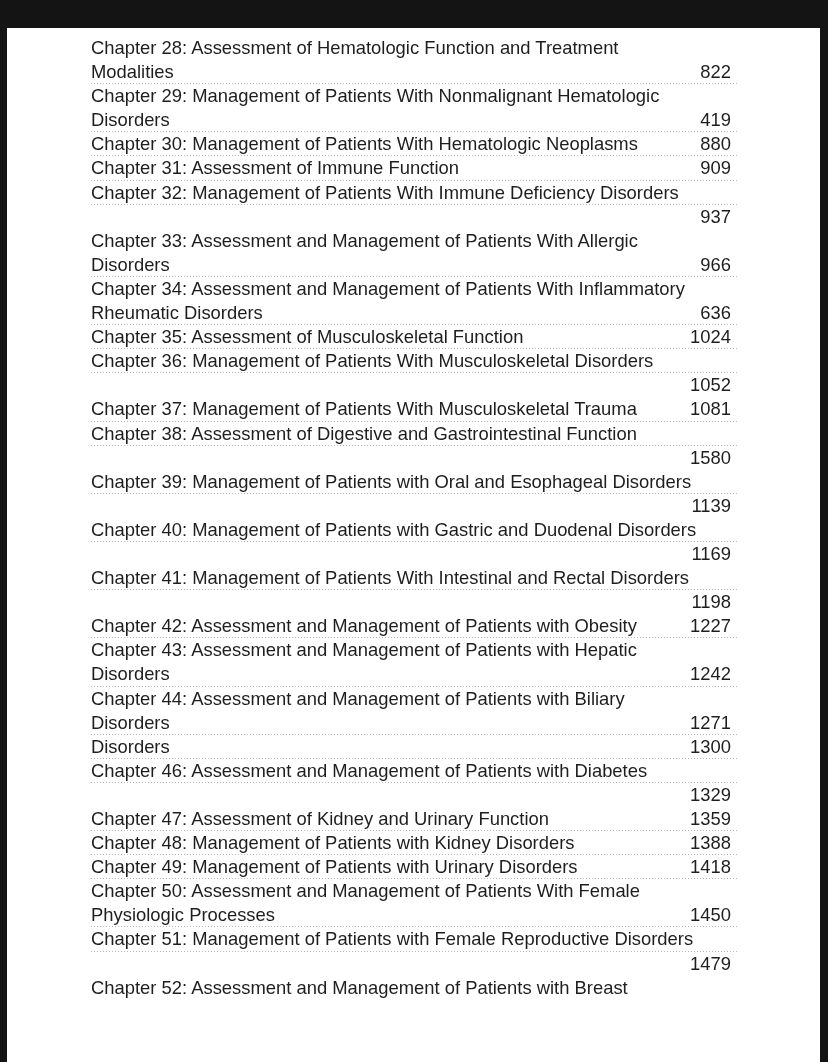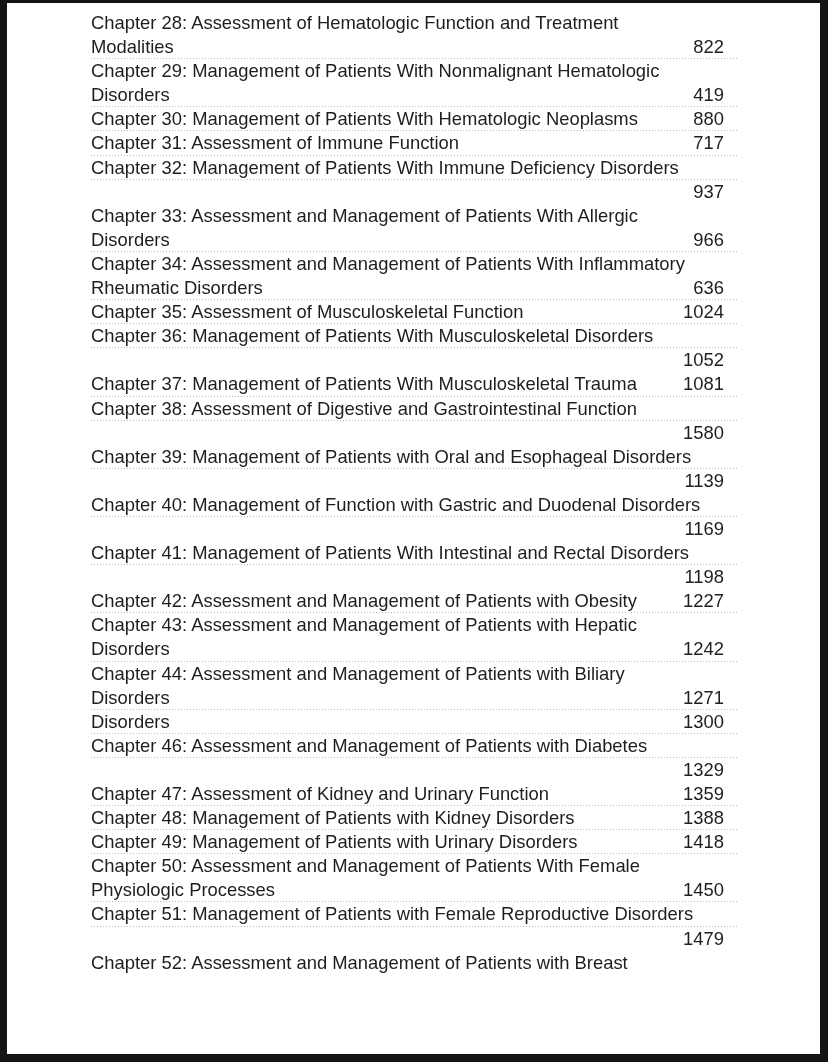--- a/index.html
+++ b/index.html
@@ -10,20 +10,21 @@
     width: 828px;
     height: 1062px;
     background: #141414;
     position: relative;
     font-family: "Liberation Sans", sans-serif;
     overflow: hidden;
   }
   .viewer-frame {
     position: absolute;
     inset: 0;
+    margin-top: 25px;
   }
   .doc-page {
     position: absolute;
     left: 7px;
     top: 3px;
     width: 813px;
     height: 1051px;
     background: #ffffff;
   }
   .toc {
@@ -41,37 +42,37 @@
     white-space: nowrap;
   }
   .line.dotted {
     background-image: linear-gradient(to right, #b9b9b9 1px, transparent 1px);
     background-size: 3px 1px;
     background-repeat: repeat-x;
     background-position: 0 bottom;
   }
   .pg {
     position: absolute;
-    right: 15px;
+    right: 8px;
     top: 0;
     text-align: right;
   }
 </style>
 </head>
 <body>
 
 <div class="viewer-frame">
   <div class="doc-page">
     <div class="toc" id="toc">
         <div class="line"><span class="title">Chapter 28: Assessment of Hematologic Function and Treatment</span></div>
         <div class="line dotted"><span class="title">Modalities</span><span class="pg">822</span></div>
         <div class="line"><span class="title">Chapter 29: Management of Patients With Nonmalignant Hematologic</span></div>
         <div class="line dotted"><span class="title">Disorders</span><span class="pg">419</span></div>
         <div class="line dotted"><span class="title">Chapter 30: Management of Patients With Hematologic Neoplasms</span><span class="pg">880</span></div>
-        <div class="line dotted"><span class="title">Chapter 31: Assessment of Immune Function</span><span class="pg">717</span></div>
+        <div class="line dotted"><span class="title">Chapter 31: Assessment of Immune Function</span><span class="pg">909</span></div>
         <div class="line dotted"><span class="title">Chapter 32: Management of Patients With Immune Deficiency Disorders</span></div>
         <div class="line">
           <span class="pg">937</span>
         </div>
         <div class="line"><span class="title">Chapter 33: Assessment and Management of Patients With Allergic</span></div>
         <div class="line dotted"><span class="title">Disorders</span><span class="pg">966</span></div>
         <div class="line"><span class="title">Chapter 34: Assessment and Management of Patients With Inflammatory</span></div>
         <div class="line dotted"><span class="title">Rheumatic Disorders</span><span class="pg">636</span></div>
         <div class="line dotted"><span class="title">Chapter 35: Assessment of Musculoskeletal Function</span><span class="pg">1024</span></div>
         <div class="line dotted"><span class="title">Chapter 36: Management of Patients With Musculoskeletal Disorders</span></div>
@@ -80,21 +81,21 @@
         </div>
         <div class="line dotted"><span class="title">Chapter 37: Management of Patients With Musculoskeletal Trauma</span><span class="pg">1081</span></div>
         <div class="line dotted"><span class="title">Chapter 38: Assessment of Digestive and Gastrointestinal Function</span></div>
         <div class="line">
           <span class="pg">1580</span>
         </div>
         <div class="line dotted"><span class="title">Chapter 39: Management of Patients with Oral and Esophageal Disorders</span></div>
         <div class="line">
           <span class="pg">1139</span>
         </div>
-        <div class="line dotted"><span class="title">Chapter 40: Management of Function with Gastric and Duodenal Disorders</span></div>
+        <div class="line dotted"><span class="title">Chapter 40: Management of Patients with Gastric and Duodenal Disorders</span></div>
         <div class="line">
           <span class="pg">1169</span>
         </div>
         <div class="line dotted"><span class="title">Chapter 41: Management of Patients With Intestinal and Rectal Disorders</span></div>
         <div class="line">
           <span class="pg">1198</span>
         </div>
         <div class="line dotted"><span class="title">Chapter 42: Assessment and Management of Patients with Obesity</span><span class="pg">1227</span></div>
         <div class="line"><span class="title">Chapter 43: Assessment and Management of Patients with Hepatic</span></div>
         <div class="line dotted"><span class="title">Disorders</span><span class="pg">1242</span></div>

